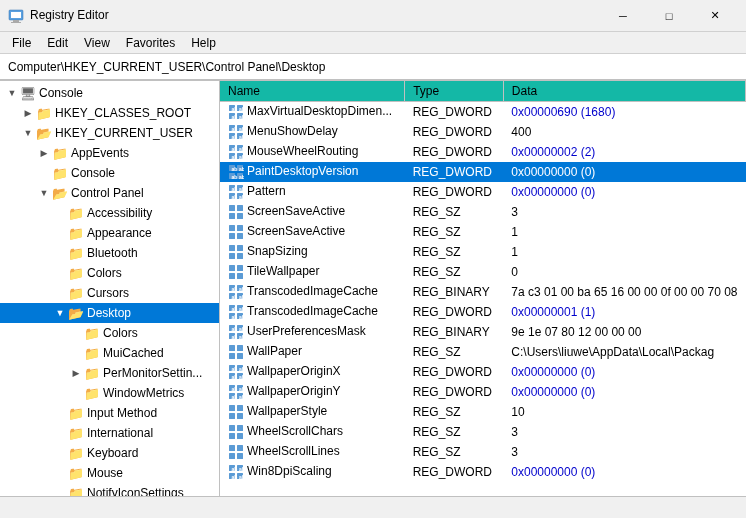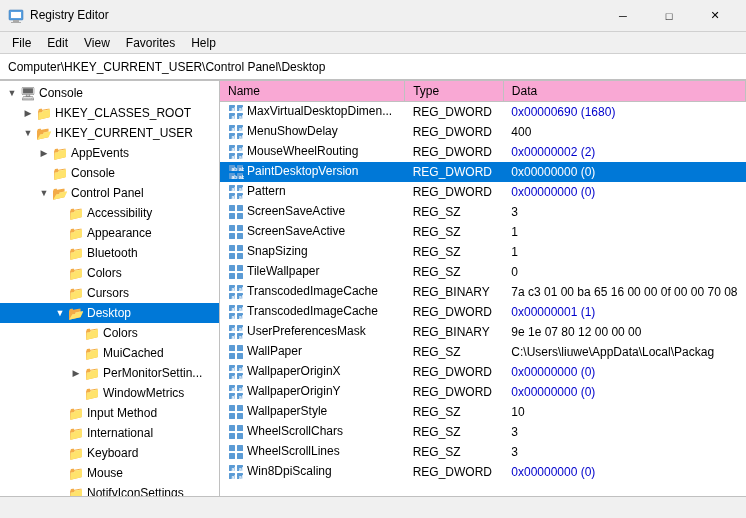--- a/index.html
+++ b/index.html
@@ -157,21 +157,21 @@
       background: #fff;
       overflow-y: auto;
       overflow-x: auto;
     }
 
     .reg-table {
       width: 100%;
       border-collapse: collapse;
     }
     .reg-table thead th {
-      background: #f9a8d4;
+      background: #14b8a6;
       border-bottom: 1px solid #c0c0c0;
       border-right: 1px solid #c0c0c0;
       padding: 3px 8px;
       text-align: left;
       font-size: 12px;
       font-weight: normal;
       position: sticky;
       top: 0;
       z-index: 1;
     }

